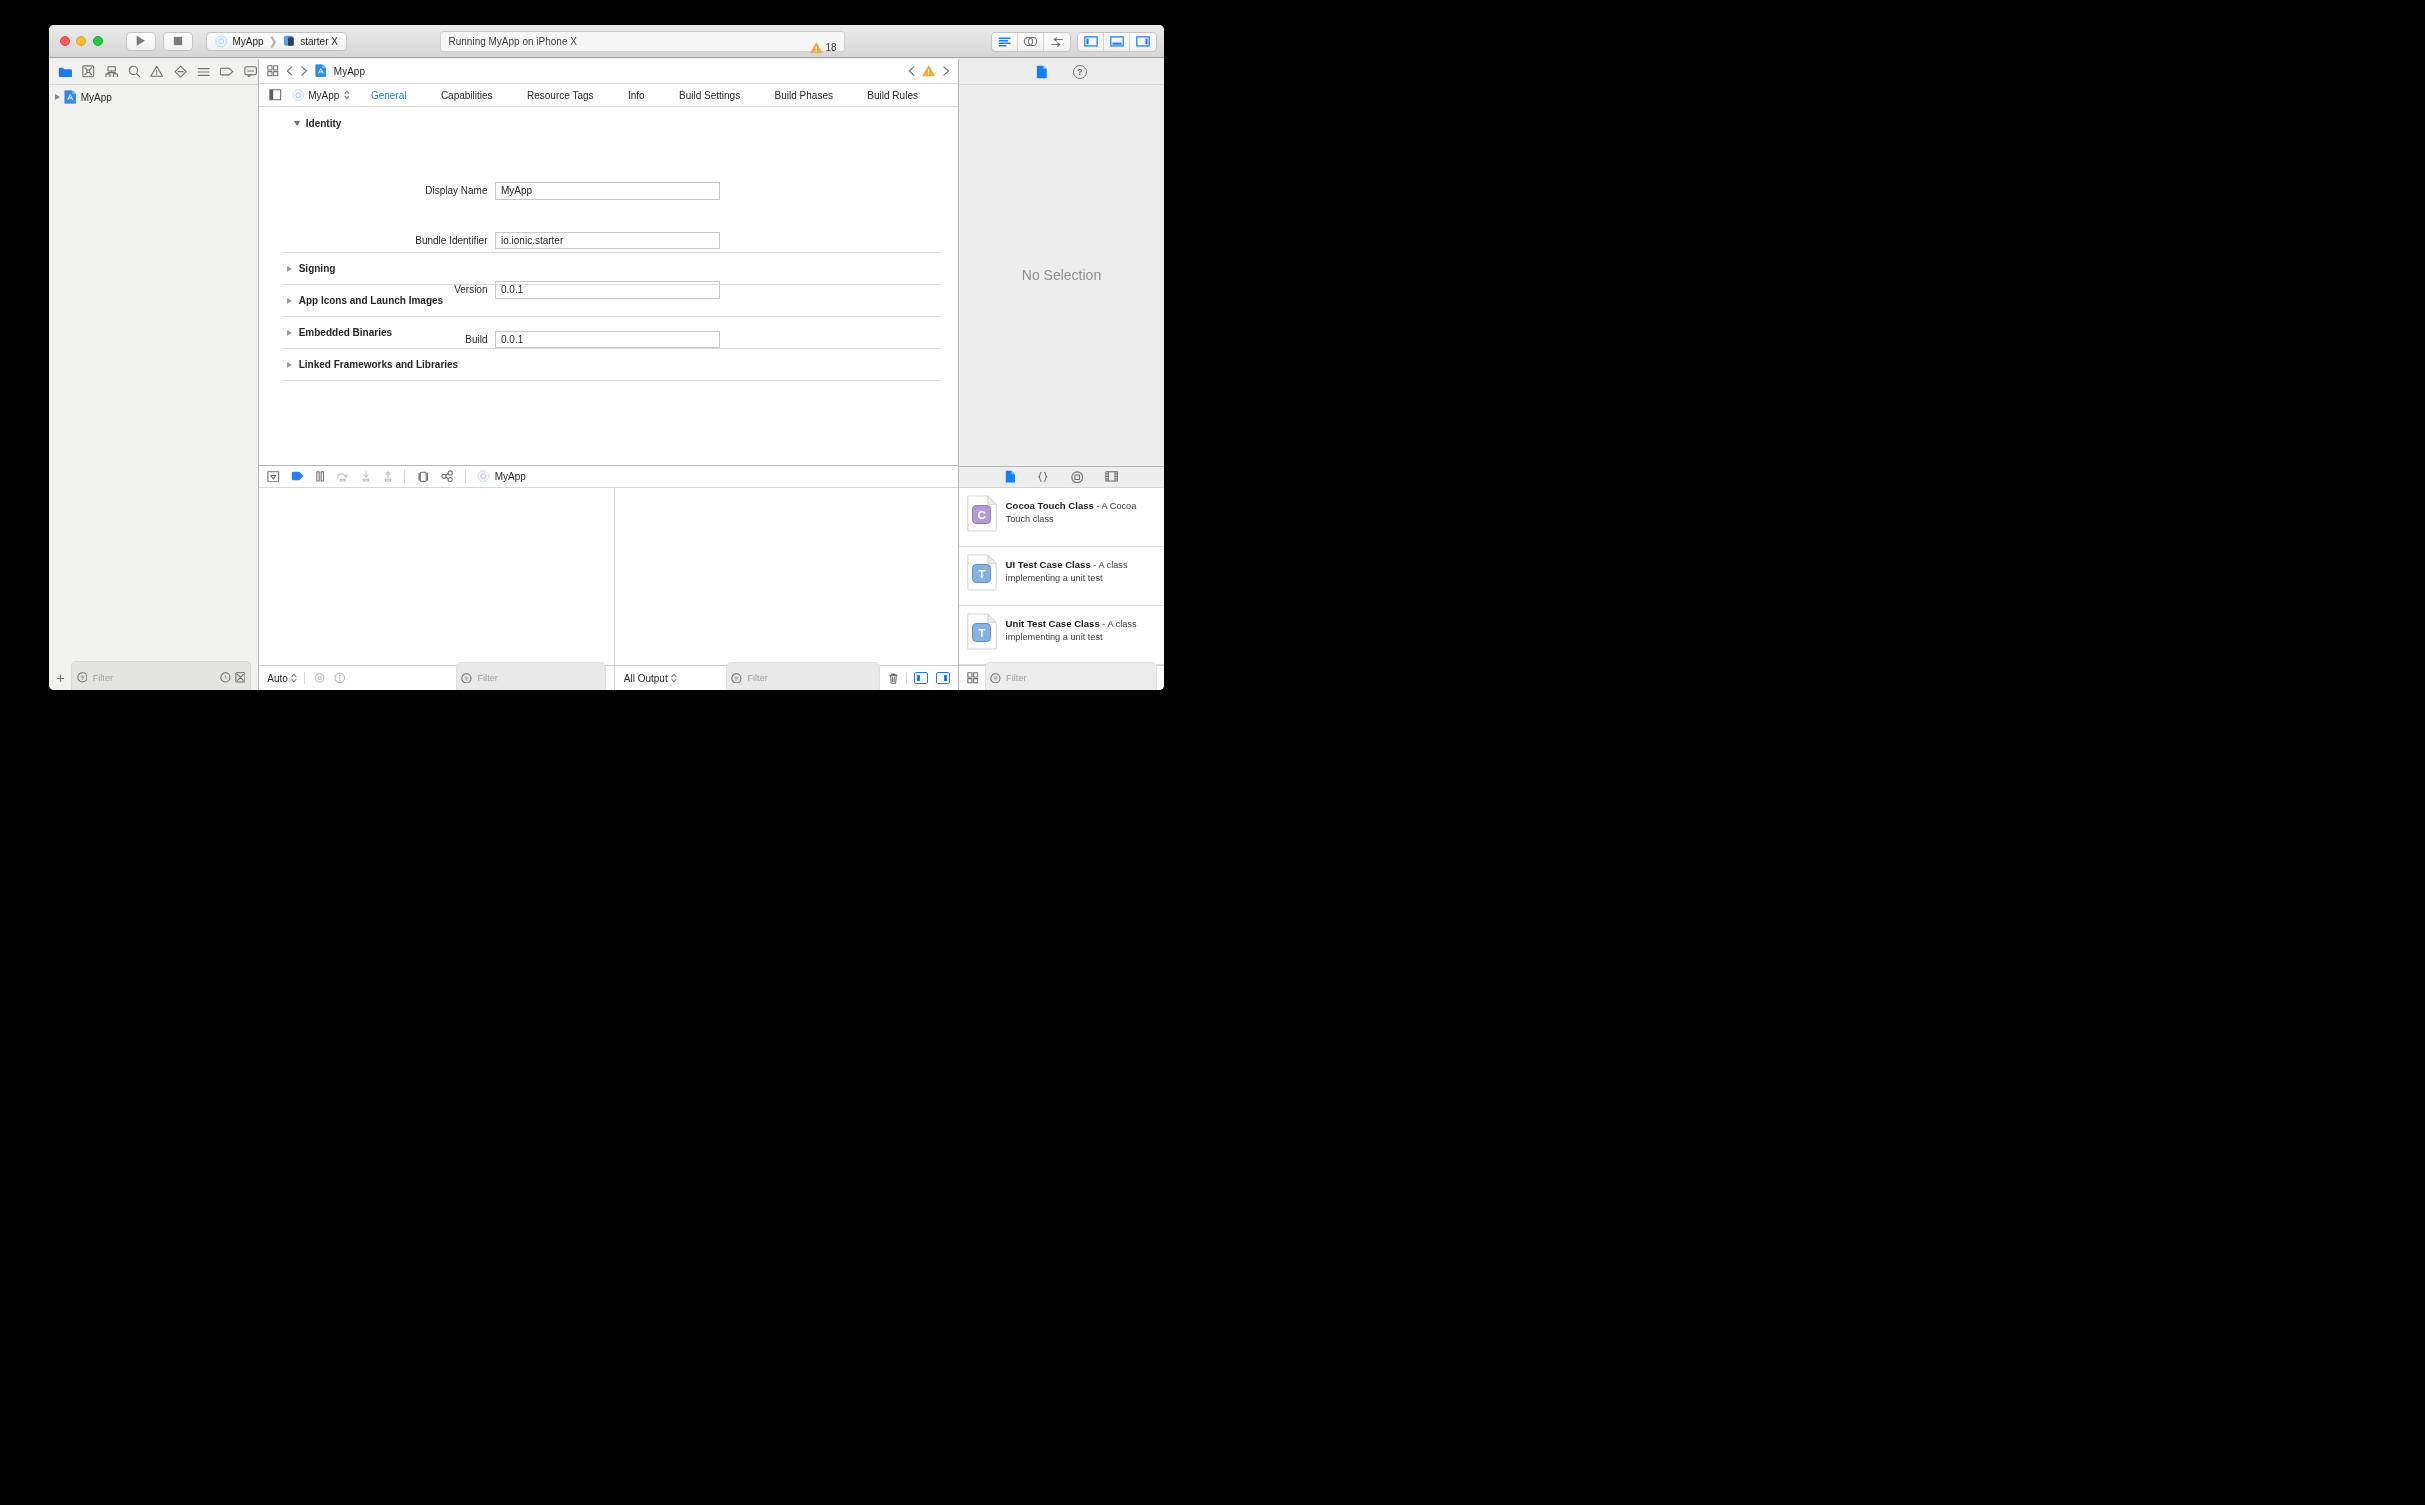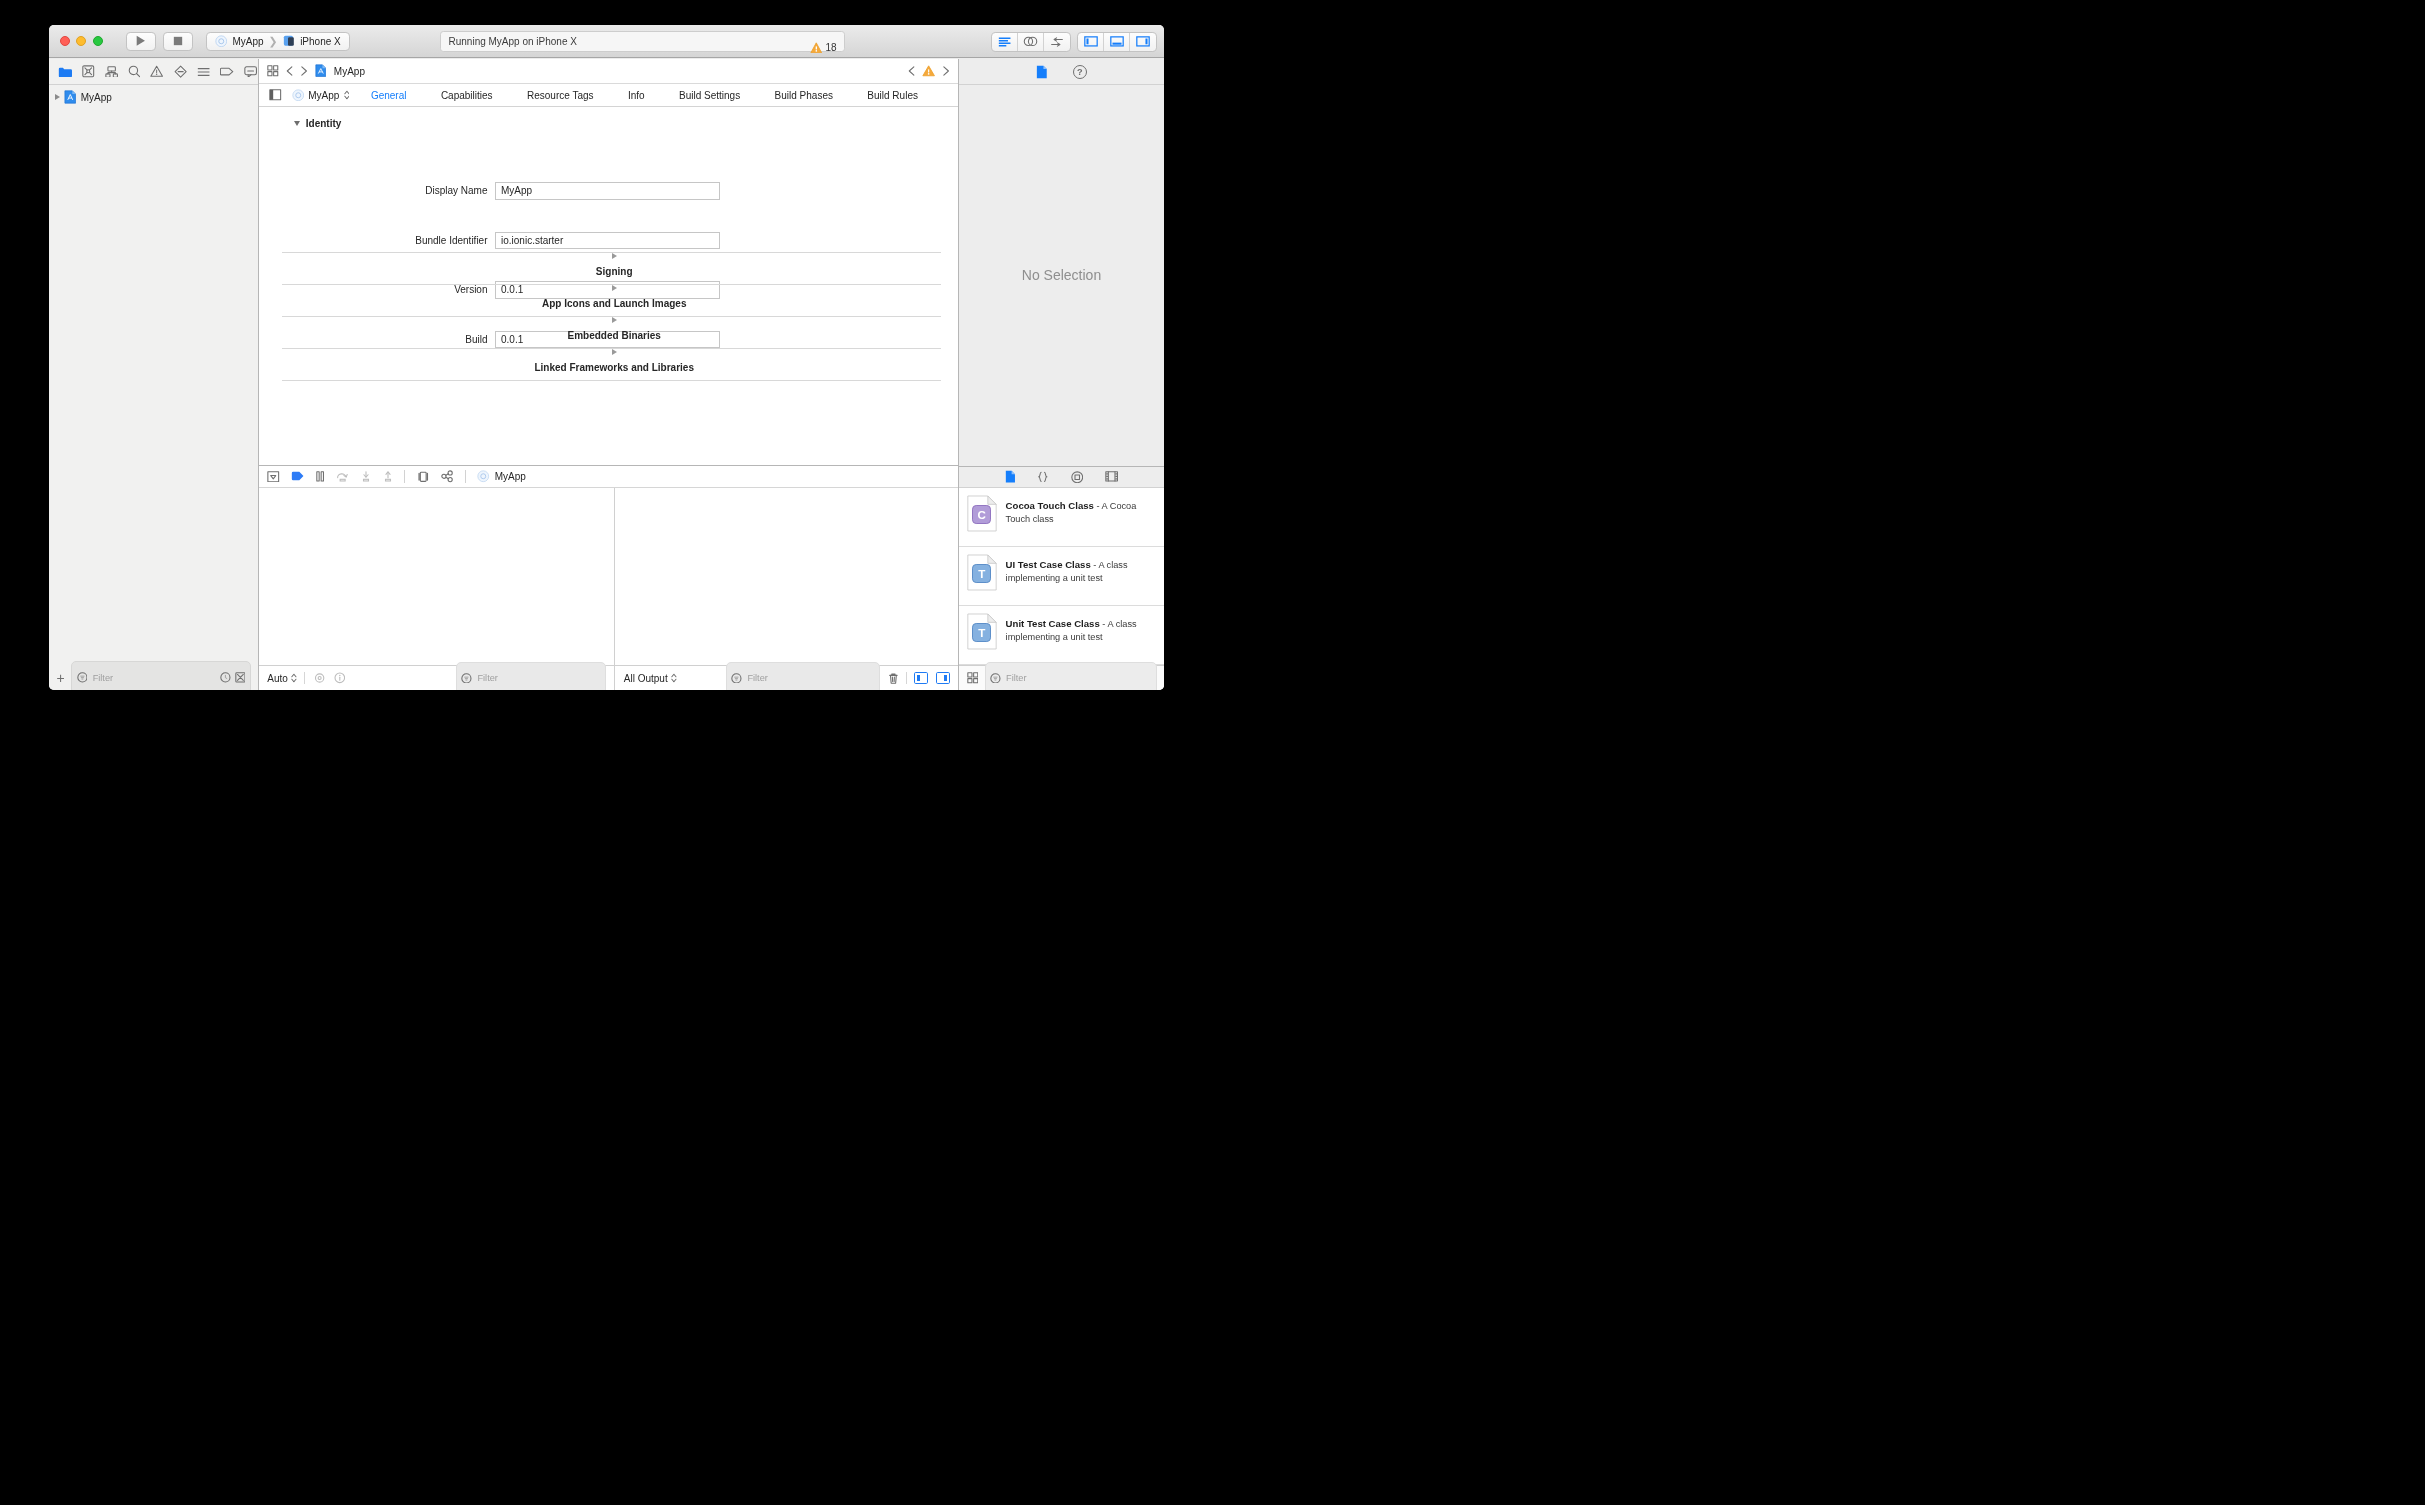--- a/index.html
+++ b/index.html
@@ -58,21 +58,21 @@
   .tab.active{color:#157efb;}
   .edit-scroll{flex:1;position:relative;overflow:hidden;}
   .sec-head{position:absolute;left:35px;top:10.8px;display:flex;align-items:center;gap:5.8px;font-weight:bold;font-size:10px;}
   .tri-d{width:0;height:0;border-top:5.8px solid #6e6e6e;border-left:3.7px solid transparent;border-right:3.7px solid transparent;}
   .form{position:absolute;left:0;top:43px;right:0;}
   .frow{display:flex;align-items:center;margin-bottom:7.5px;margin-top:32px;}
   .frow label{width:236px;text-align:right;padding-right:7.5px;font-size:10px;color:#262626;}
   .frow input{width:225px;height:17.5px;border:0.8px solid #c6c6c6;background:#fff;font:10px "Liberation Sans",sans-serif;
               padding:0 5px;color:#262626;outline:none;}
   .collapsed{position:absolute;left:23px;right:16.6px;top:145px;}
-  .crow{height:32px;display:flex;align-items:center;gap:6.7px;border-top:0.8px solid #d8d8d8;font-weight:bold;font-size:10px;padding-left:5px;flex-direction:column;}
+  .crow{height:32px;display:flex;align-items:center;gap:6.7px;border-top:0.8px solid #d8d8d8;font-weight:bold;font-size:10px;padding-left:5px;}
   .collapsed .end{border-top:0.8px solid #d8d8d8;height:0;}
   .crow .tri-r{border-left-color:#9a9a9a;}
 
   
   .debug{height:225px;border-top:0.8px solid #b6b6b6;display:flex;flex-direction:column;background:#fff;}
   .dbg-toolbar{height:21.6px;border-bottom:0.8px solid #d6d6d6;display:flex;align-items:center;gap:11.6px;padding:0 8.3px;}
   .dbg-toolbar .vsep{width:0.8px;height:13.3px;background:#d2d2d2;}
   .dbg-toolbar .tgt{display:flex;align-items:center;gap:5px;}
   .dbg-panes{flex:1;display:flex;}
   .pane-l{width:51%;border-right:0.8px solid #d0d0d0;}
@@ -140,21 +140,21 @@
           </svg>
         </span>
       <span>MyApp</span>
       <span class="sep">❯</span>
       <span class="ic">
         <svg width="12.5" height="13.3" viewBox="0 0 15 16">
             <rect x="1" y="2" width="11" height="12" rx="2" fill="#59a1ef"></rect>
         <rect x="6" y="4" width="7" height="10" rx="1.5" fill="#2d3e55"></rect>
           </svg>
         </span>
-      <span>iPhone X</span>
+      <span>starter X</span>
     </div>
     <div class="status">
       <span>Running MyApp on iPhone X</span>
       <span class="warn">
         <span class="ic">
           <svg width="12.5" height="11.6" viewBox="0 0 15 14">
               <path d="M7.5 1 L14 13 H1 Z" fill="#f5a93b" stroke="#eda02c" stroke-linejoin="round"></path>
           <rect x="6.8" y="5" width="1.6" height="4.2" rx="0.8" fill="#fff"></rect>
           <circle cx="7.6" cy="10.8" r="1" fill="#fff"></circle>
             </svg>

